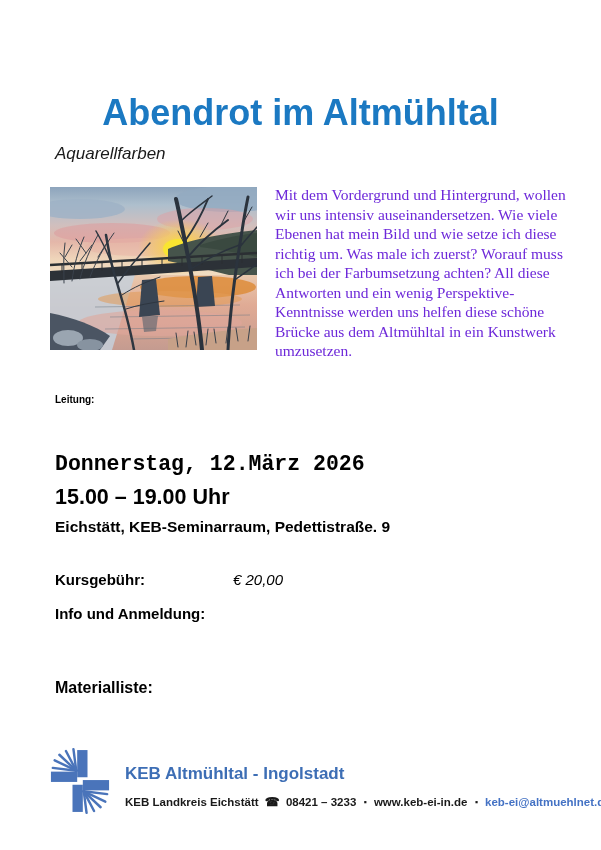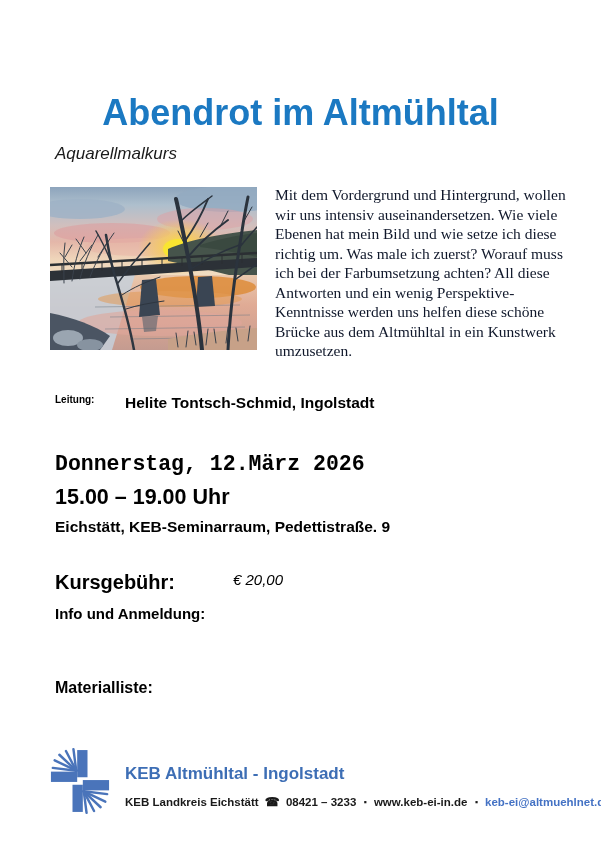--- a/index.html
+++ b/index.html
@@ -26,28 +26,28 @@
   }
   .painting{
     position:absolute;top:187px;left:50px;
     width:207px;height:163px;
   }
   .painting svg{display:block;}
   .description{
     position:absolute;top:185px;left:275px;width:292px;
     font-family:"Liberation Serif",serif;
     font-size:15.5px;line-height:19.5px;
-    color:#0f172a;
+    color:#6d28d9;
   }
   .leitung-row{position:absolute;top:394px;left:55px;font-size:10px;font-weight:bold;}
   .leitung-name{position:absolute;top:394px;left:125px;font-size:15.5px;font-weight:bold;}
   .date-line{position:absolute;top:452px;left:55px;font-size:21.5px;font-weight:bold;font-family:Liberation Mono, monospace;}
   .time-line{position:absolute;top:485px;left:55px;font-size:21.5px;font-weight:bold;}
   .location-line{position:absolute;top:518px;left:55px;font-size:15.5px;font-weight:bold;}
-  .fee-label{position:absolute;top:571px;left:55px;font-size:20px;font-weight:bold;}
+  .fee-label{position:absolute;top:571px;left:55px;font-size:15px;font-weight:bold;}
   .fee-value{position:absolute;top:571px;left:233px;font-size:15px;font-style:italic;}
   .info-label{position:absolute;top:605px;left:55px;font-size:15px;font-weight:bold;}
   .info-value{position:absolute;top:605px;left:233px;font-size:15px;}
   .info-value .phone-glyph{font-size:15px;margin-right:4px;}
   .materials-label{position:absolute;top:679px;left:55px;font-size:16px;font-weight:bold;}
   .materials-text{
     position:absolute;top:660px;left:55px;width:508px;
     font-size:13.5px;line-height:17.5px;color:#111;
   }
   .footer-logo{position:absolute;top:747px;left:50px;width:60px;height:68px;}
@@ -63,21 +63,21 @@
   .footer-line .phone-glyph{margin:0 3px;font-size:12px;}
   .footer-email{color:#4472c4;}
 </style>
 </head>
 <body>
 
 <div class="page">
 
   <div class="title">Abendrot im Altmühltal</div>
 
-  <div class="subtitle">Aquarellmalkurs</div>
+  <div class="subtitle">Aquarellfarben</div>
 
   <div class="painting">
     <svg viewBox="0 0 207 163" width="207" height="163" preserveAspectRatio="none">
       <defs>
         <linearGradient id="sky" x1="0" y1="0" x2="0" y2="1">
           <stop offset="0%" stop-color="#8da4bc"></stop>
           <stop offset="18%" stop-color="#aebfcd"></stop>
           <stop offset="38%" stop-color="#d0bfbe"></stop>
           <stop offset="55%" stop-color="#e4b7a9"></stop>
           <stop offset="72%" stop-color="#efd5ba"></stop>
@@ -190,21 +190,20 @@
           <path d="M176,156 L178,140"></path>
         <path d="M188,154 L186,141"></path>
           <path d="M198,154 L200,139"></path>
       </g>
     </svg>
   </div>
 
   <div class="description">Mit dem Vordergrund und Hintergrund, wollen wir uns intensiv auseinandersetzen. Wie viele Ebenen hat mein Bild und wie setze ich diese richtig um. Was male ich zuerst? Worauf muss ich bei der Farbumsetzung achten? All diese Antworten und ein wenig Perspektive-Kenntnisse werden uns helfen diese schöne Brücke aus dem Altmühltal in ein Kunstwerk umzusetzen.</div>
 
   <div class="leitung-row">Leitung:</div>
-  <div class="leitung-name">Helite Tontsch-Schmid, Ingolstadt</div>
 
   <div class="date-line">Donnerstag, 12.März 2026</div>
   <div class="time-line">15.00 – 19.00 Uhr</div>
   <div class="location-line">Eichstätt, KEB-Seminarraum, Pedettistraße. 9</div>
 
   <div class="fee-label">Kursgebühr:</div>
   <div class="fee-value">€ 20,00</div>
 
   <div class="info-label">Info und Anmeldung:</div>
 

